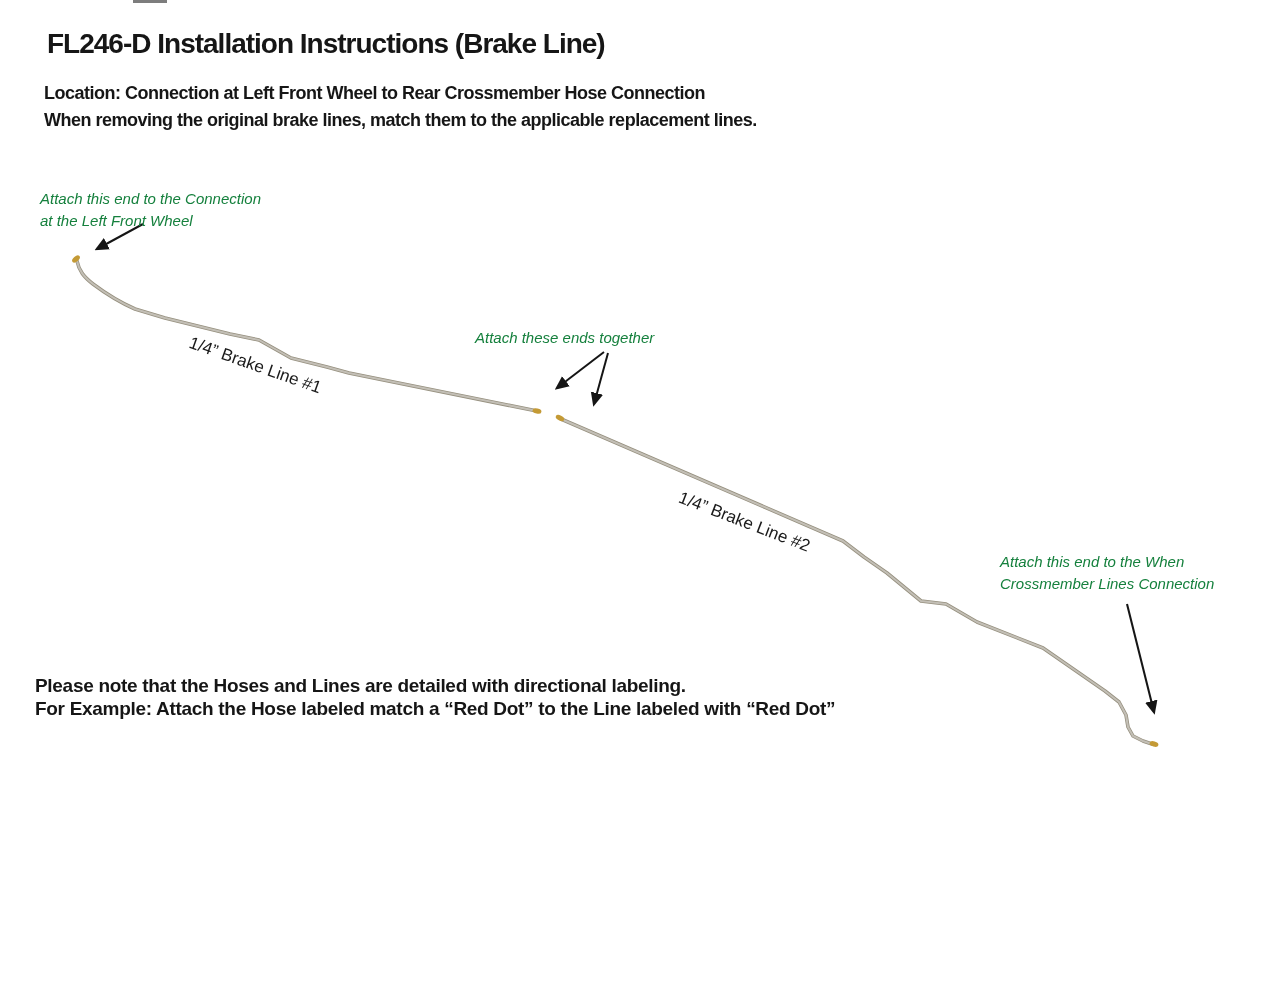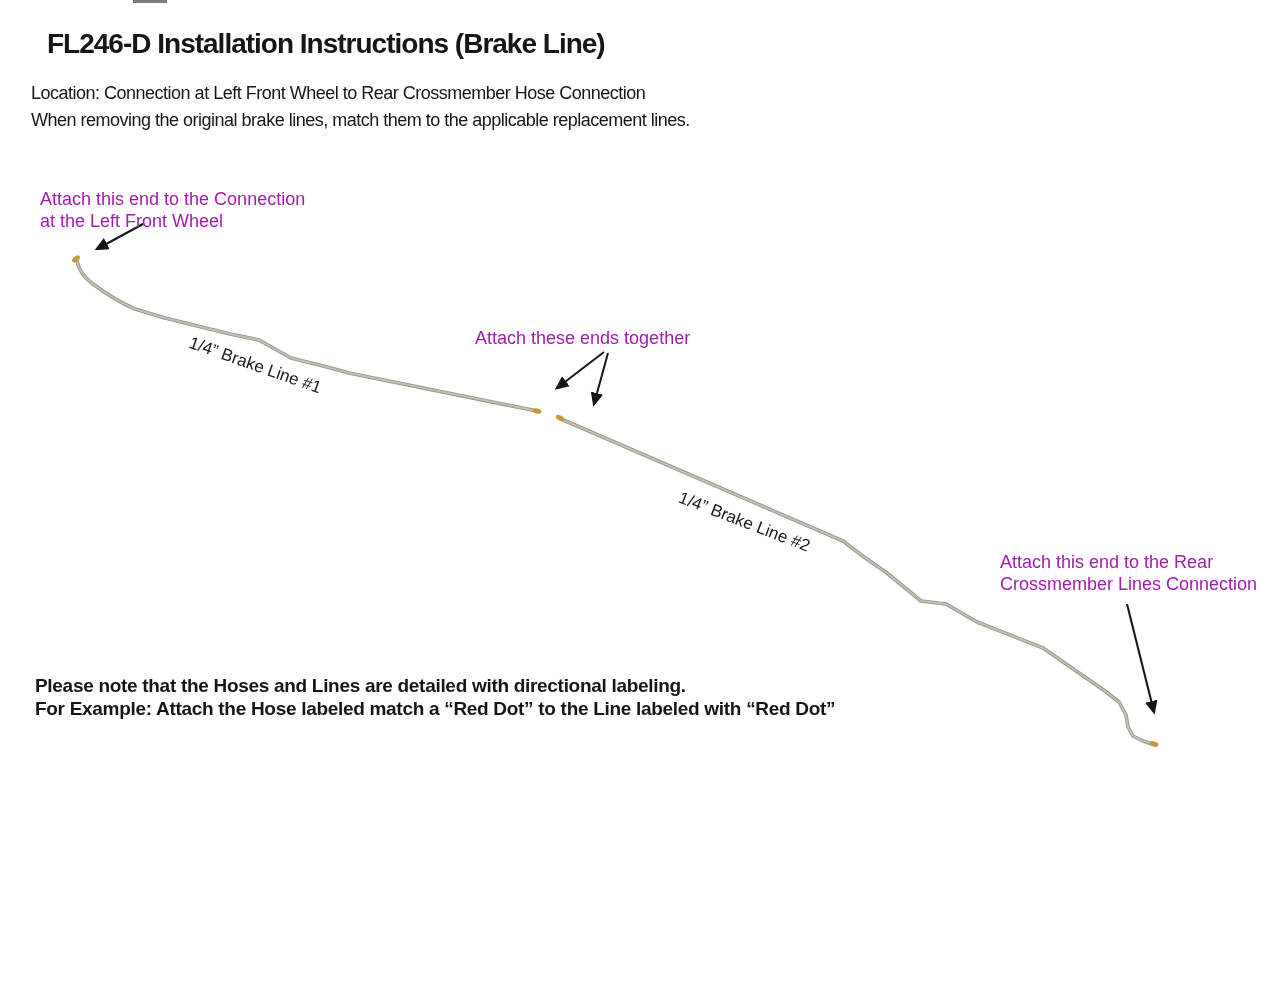--- a/index.html
+++ b/index.html
@@ -29,41 +29,42 @@
     left: 47px;
     top: 28px;
     margin: 0;
     font-size: 28px;
     font-weight: bold;
     letter-spacing: -1px;
     white-space: nowrap;
   }
   .subhead-block {
     position: absolute;
-    left: 31px;
+    left: 44px;
     top: 80px;
     font-size: 18px;
-    font-weight: normal;
+    font-weight: bold;
     letter-spacing: -0.5px;
     line-height: 27px;
     white-space: nowrap;
   }
   .diagram-svg {
     position: absolute;
     left: 0;
     top: 0;
     width: 1280px;
     height: 989px;
   }
   .callout {
     position: absolute;
-    font-size: 18px;
+    font-size: 15px;
     line-height: 22px;
     white-space: nowrap;
-    color: #a21caf;
+    color: #15803d;
+    font-style: italic;
   }
   .callout-left   { left: 40px;   top: 188px; }
   .callout-middle { left: 475px;  top: 327px; }
   .callout-right  { left: 1000px; top: 551px; }
   .tube-label {
     position: absolute;
     font-size: 17px;
     white-space: nowrap;
     color: #1a1a1a;
     transform-origin: 0 0;
@@ -120,21 +121,21 @@
   </svg>
 
   <div class="callout callout-left">
     <div>Attach this end to the Connection</div>
     <div>at the Left Front Wheel</div>
   </div>
 
   <div class="callout callout-middle">Attach these ends together</div>
 
   <div class="callout callout-right">
-    <div>Attach this end to the Rear</div>
+    <div>Attach this end to the When</div>
     <div>Crossmember Lines Connection</div>
   </div>
 
   <div class="tube-label tube-label-1">1/4” Brake Line #1</div>
 
   <div class="tube-label tube-label-2">1/4” Brake Line #2</div>
 
   <div class="footer-block">
     <div>Please note that the Hoses and Lines are detailed with directional labeling.</div>
     <div>For Example: Attach the Hose labeled match a “Red Dot” to the Line labeled with “Red Dot”</div>

